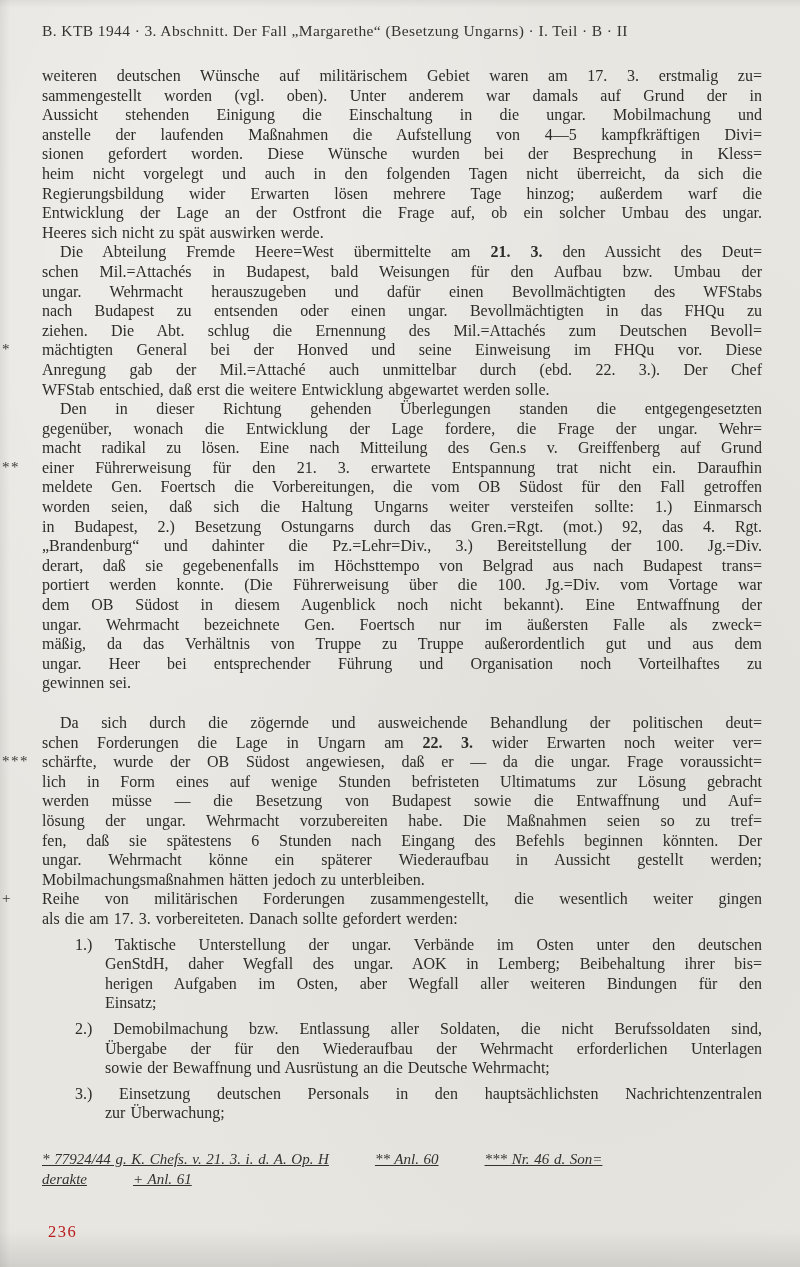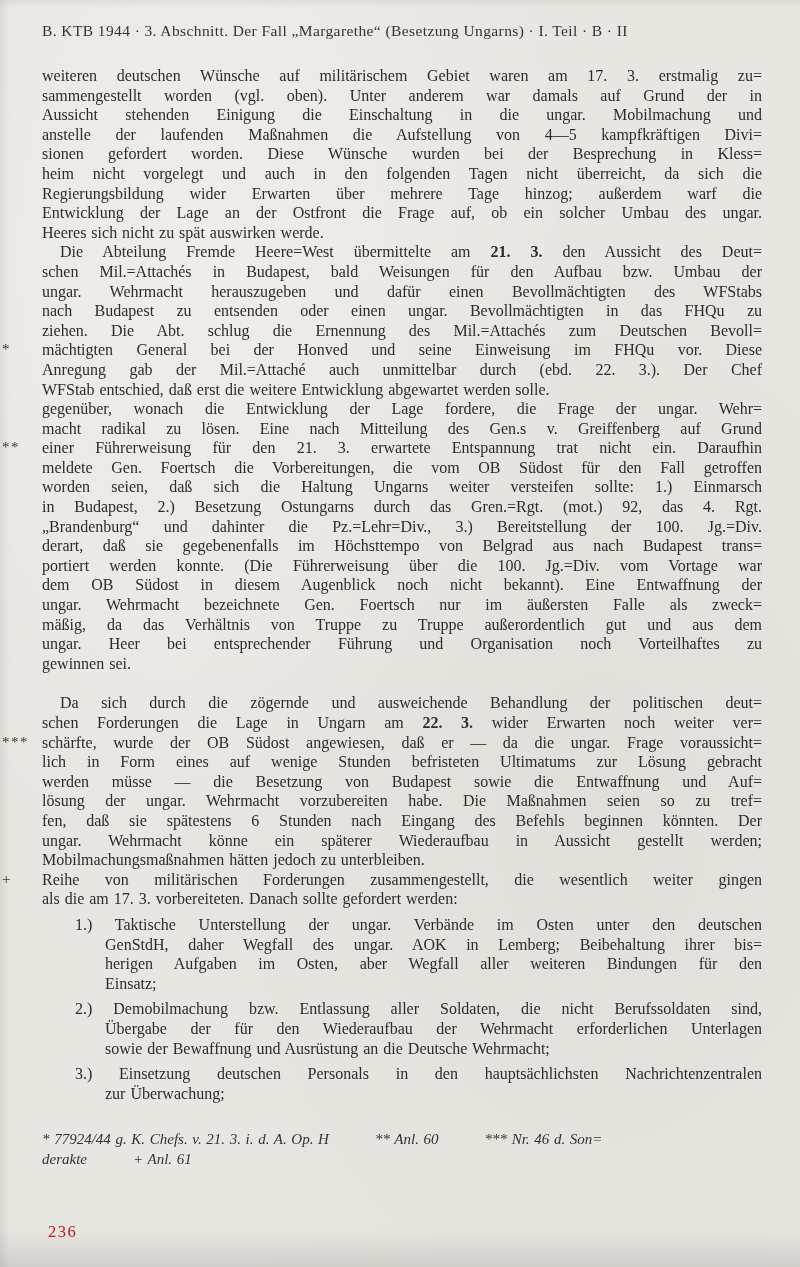--- a/index.html
+++ b/index.html
@@ -40,55 +40,56 @@
   .bold { font-weight:700; }
   .margin-mark {
     position:absolute; left:-40px; top:0; width:38px;
     text-align:left; font-size:15px; letter-spacing:1.5px;
     color:#3a3833; text-align-last:left;
   }
   .footnote {
     margin-top:26px;
     font-style:italic; font-size:15px; line-height:20px; color:#34322e;
   }
-  .footnote .line { text-align:left; text-align-last:left; }
+  .footnote .line { text-align:left; text-align-last:left;text-decoration:underline; }
   .footnote .gap { margin-left:46px; }
   .page-number {
     position:absolute; left:48px; top:1222px;
     font-size:16.5px; letter-spacing:1.5px; color:#b91c1c;
   }
 </style>
 </head>
 <body>
 
 <div class="page">
   <div class="header">B. KTB 1944 · 3. Abschnitt. Der Fall „Margarethe“ (Besetzung Ungarns) · I. Teil · B · II</div>
   <div class="body-text" id="body-text">
       <div class="para">
         <div class="line first"><span>weiteren deutschen Wünsche auf militärischem Gebiet waren am 17. 3. erstmalig zu=</span></div>
         <div class="line"><span>sammengestellt worden (vgl. oben). Unter anderem war damals auf Grund der in</span></div>
         <div class="line"><span>Aussicht stehenden Einigung die Einschaltung in die ungar. Mobilmachung und</span></div>
         <div class="line"><span>anstelle der laufenden Maßnahmen die Aufstellung von 4—5 kampfkräftigen Divi=</span></div>
         <div class="line"><span>sionen gefordert worden. Diese Wünsche wurden bei der Besprechung in Kless=</span></div>
         <div class="line"><span>heim nicht vorgelegt und auch in den folgenden Tagen nicht überreicht, da sich die</span></div>
-        <div class="line"><span>Regierungsbildung wider Erwarten über mehrere Tage hinzog; außerdem warf die</span></div>
+        <div class="line"><span>Regierungsbildung wider Erwarten lösen mehrere Tage hinzog; außerdem warf die</span></div>
         <div class="line"><span>Entwicklung der Lage an der Ostfront die Frage auf, ob ein solcher Umbau des ungar.</span></div>
         <div class="line last"><span>Heeres sich nicht zu spät auswirken werde.</span></div>
       </div>
       <div class="para indent">
         <div class="line first"><span>Die Abteilung Fremde Heere=West übermittelte am </span><span class="bold">21. 3.</span><span> den Aussicht des Deut=</span></div>
         <div class="line"><span>schen Mil.=Attachés in Budapest, bald Weisungen für den Aufbau bzw. Umbau der</span></div>
         <div class="line"><span>ungar. Wehrmacht herauszugeben und dafür einen Bevollmächtigten des WFStabs</span></div>
         <div class="line"><span>nach Budapest zu entsenden oder einen ungar. Bevollmächtigten in das FHQu zu</span></div>
         <div class="line"><span>ziehen. Die Abt. schlug die Ernennung des Mil.=Attachés zum Deutschen Bevoll=</span></div>
         <div class="line"><span>mächtigten General bei der Honved und seine Einweisung im FHQu vor. Diese</span><span class="margin-mark">*</span></div>
         <div class="line"><span>Anregung gab der Mil.=Attaché auch unmittelbar durch (ebd. 22. 3.). Der Chef</span></div>
         <div class="line last"><span>WFStab entschied, daß erst die weitere Entwicklung abgewartet werden solle.</span></div>
       </div>
       <div class="para indent">
+        <div class="line first"><span>Den in dieser Richtung gehenden Überlegungen standen die entgegengesetzten</span></div>
         <div class="line"><span>gegenüber, wonach die Entwicklung der Lage fordere, die Frage der ungar. Wehr=</span></div>
         <div class="line"><span>macht radikal zu lösen. Eine nach Mitteilung des Gen.s v. Greiffenberg auf Grund</span></div>
         <div class="line"><span>einer Führerweisung für den 21. 3. erwartete Entspannung trat nicht ein. Daraufhin</span><span class="margin-mark">**</span></div>
         <div class="line"><span>meldete Gen. Foertsch die Vorbereitungen, die vom OB Südost für den Fall getroffen</span></div>
         <div class="line"><span>worden seien, daß sich die Haltung Ungarns weiter versteifen sollte: 1.) Einmarsch</span></div>
         <div class="line"><span>in Budapest, 2.) Besetzung Ostungarns durch das Gren.=Rgt. (mot.) 92, das 4. Rgt.</span></div>
         <div class="line"><span>„Brandenburg“ und dahinter die Pz.=Lehr=Div., 3.) Bereitstellung der 100. Jg.=Div.</span></div>
         <div class="line"><span>derart, daß sie gegebenenfalls im Höchsttempo von Belgrad aus nach Budapest trans=</span></div>
         <div class="line"><span>portiert werden konnte. (Die Führerweisung über die 100. Jg.=Div. vom Vortage war</span></div>
         <div class="line"><span>dem OB Südost in diesem Augenblick noch nicht bekannt). Eine Entwaffnung der</span></div>

